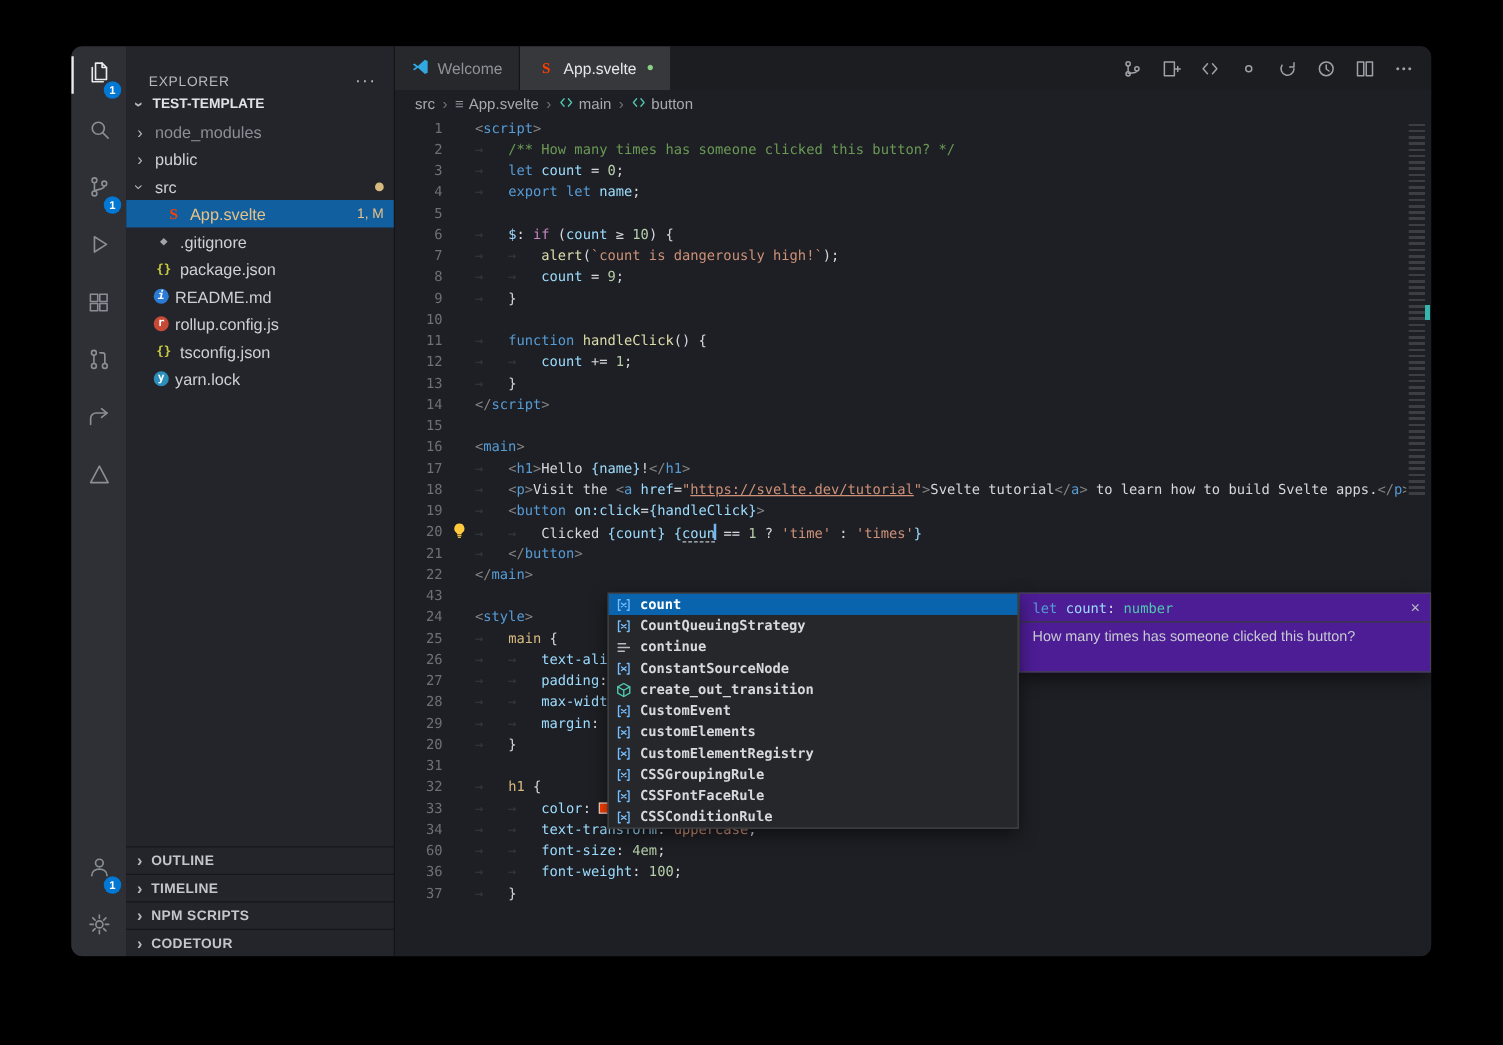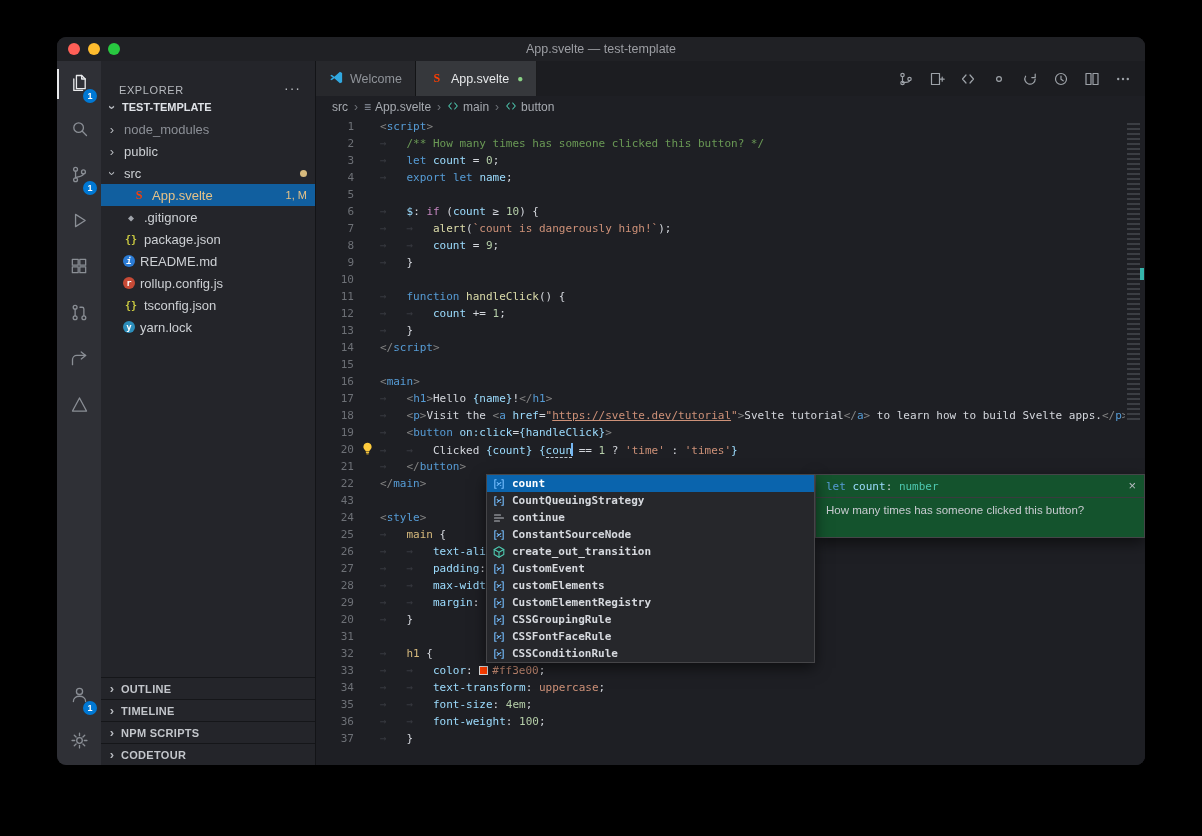--- a/index.html
+++ b/index.html
@@ -78,39 +78,31 @@
               background:repeating-linear-gradient(to bottom, rgba(205,215,225,.17) 0 2px, transparent 2px 5px); }
   .ruler-mark { position:absolute; right:1px; top:150px; width:4px; height:12px; background:#35b5ab; }
   
   .suggest { position:absolute; left:429px; top:437px; width:329px; background:#26272b; border:1px solid #454548;
              box-shadow:0 5px 14px rgba(0,0,0,.55); z-index:5; }
   .sg-row { height:17px; display:flex; align-items:center; gap:5px; padding:0 4px; cursor:pointer; }
   .sg-row.selected { background:#0a64ad; }
   .sg-ic { width:16px; flex:none; display:flex; align-items:center; justify-content:center; }
   .sg-label { font-family:"DejaVu Sans Mono",monospace; font-size:11px; font-weight:700; color:#d6d9de; white-space:nowrap; }
   .sg-row.selected .sg-label { color:#fff; }
-  .suggest-docs { position:absolute; left:758px; top:437px; width:330px; height:64px; background:#14532d; border:1px solid #454548;
+  .suggest-docs { position:absolute; left:758px; top:437px; width:330px; height:64px; background:#4c1d95; border:1px solid #454548;
                   box-shadow:0 5px 14px rgba(0,0,0,.55); z-index:4; display:flex; flex-direction:column; }
   .docs-head { display:flex; align-items:flex-start; padding:5px 8px 4px 10px; border-bottom:1px solid #3a3b3f; }
   .docs-sig { font-family:"DejaVu Sans Mono",monospace; font-size:11px; white-space:pre; }
   .docs-close { margin-left:auto; color:#b8bcc2; font-size:13px; line-height:12px; cursor:pointer; }
   .docs-body { padding:6px 10px; font-size:11.5px; color:#c8cbd0; }
 </style>
 </head>
 <body>
 
 <div class="window">
-  <div class="titlebar">
-    <div class="traffic">
-      <span class="tl red"></span>
-      <span class="tl yellow"></span>
-      <span class="tl green"></span>
-    </div>
-    <div class="wtitle">App.svelte — test-template</div>
-  </div>
   <div class="main">
     <nav class="activitybar">
       <div class="act-top" id="act-top">
           <div class="act-item active">
             <span><svg viewBox="0 0 24 24" width="21" height="21" fill="none" stroke="currentColor" stroke-width="1.5" stroke-linecap="round" stroke-linejoin="round">
                 <path d="M8.5 4h6l4 4v11h-10z"></path>
                 <path d="M14.5 4v4h4"></path>
                 <path d="M5.5 8v13h10"></path>
               </svg></span>
             <span class="act-badge">1</span>
@@ -517,21 +509,21 @@
               <span class="ln">33</span>
               <span class="gmargin"></span>
               <span class="src"><span class="tk-ws">→   →   </span><span class="tk-var">color</span><span class="tk-pln">: </span><span class="swatch" style="background:#ff3e00"></span><span class="tk-str">#ff3e00</span><span class="tk-pln">;</span></span>
             </div>
             <div class="line">
               <span class="ln">34</span>
               <span class="gmargin"></span>
               <span class="src"><span class="tk-ws">→   →   </span><span class="tk-var">text-transform</span><span class="tk-pln">: </span><span class="tk-val">uppercase</span><span class="tk-pln">;</span></span>
             </div>
             <div class="line">
-              <span class="ln">35</span>
+              <span class="ln">60</span>
               <span class="gmargin"></span>
               <span class="src"><span class="tk-ws">→   →   </span><span class="tk-var">font-size</span><span class="tk-pln">: </span><span class="tk-num">4em</span><span class="tk-pln">;</span></span>
             </div>
             <div class="line">
               <span class="ln">36</span>
               <span class="gmargin"></span>
               <span class="src"><span class="tk-ws">→   →   </span><span class="tk-var">font-weight</span><span class="tk-pln">: </span><span class="tk-num">100</span><span class="tk-pln">;</span></span>
             </div>
             <div class="line">
               <span class="ln">37</span>

